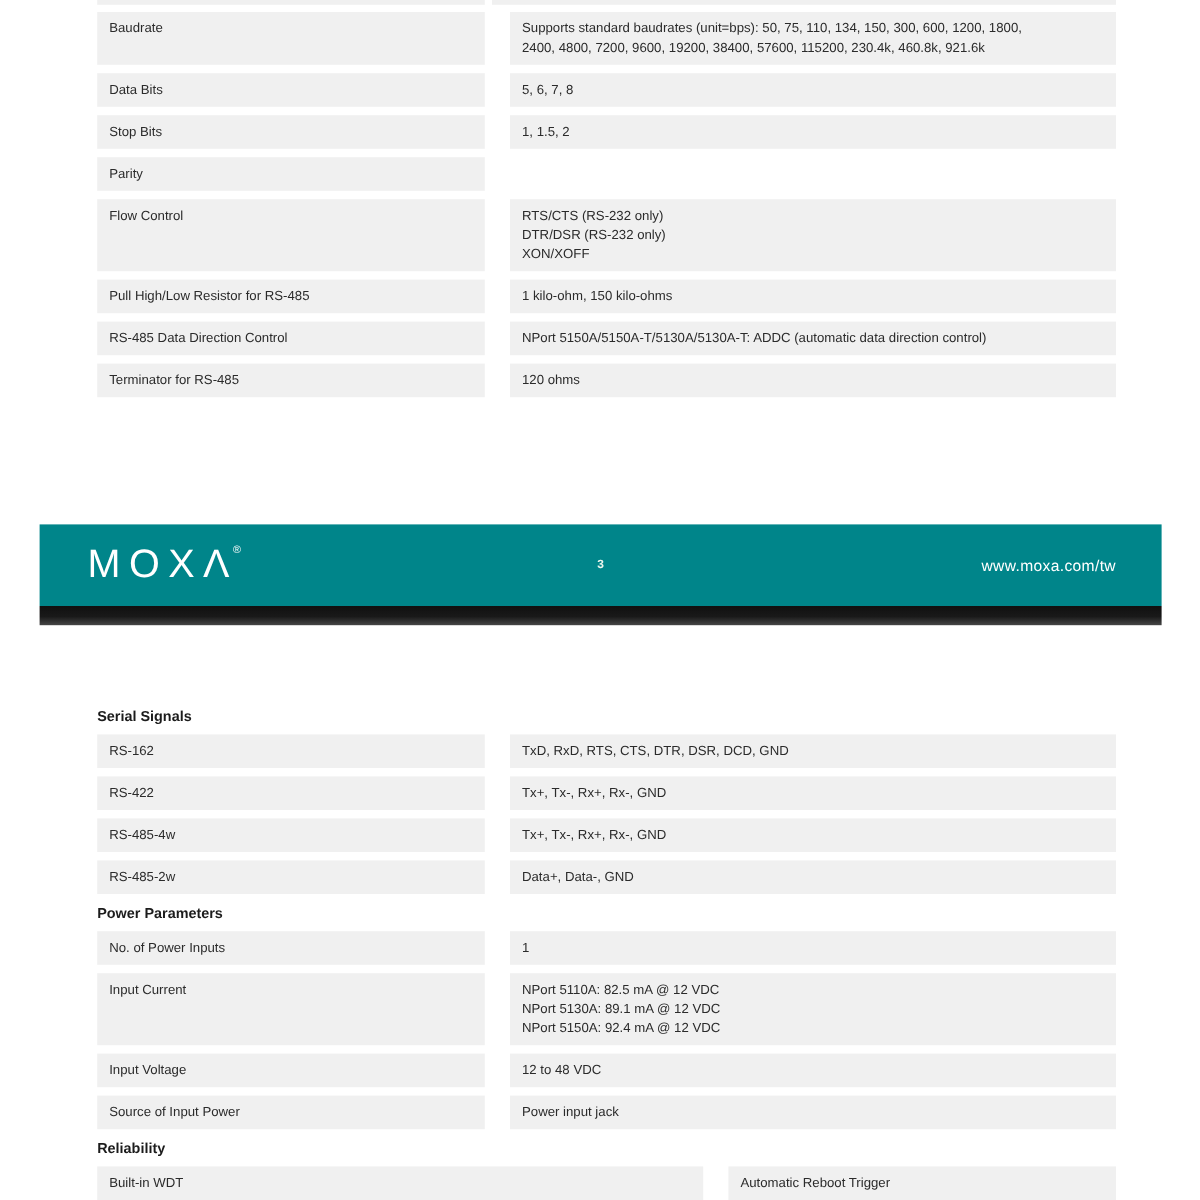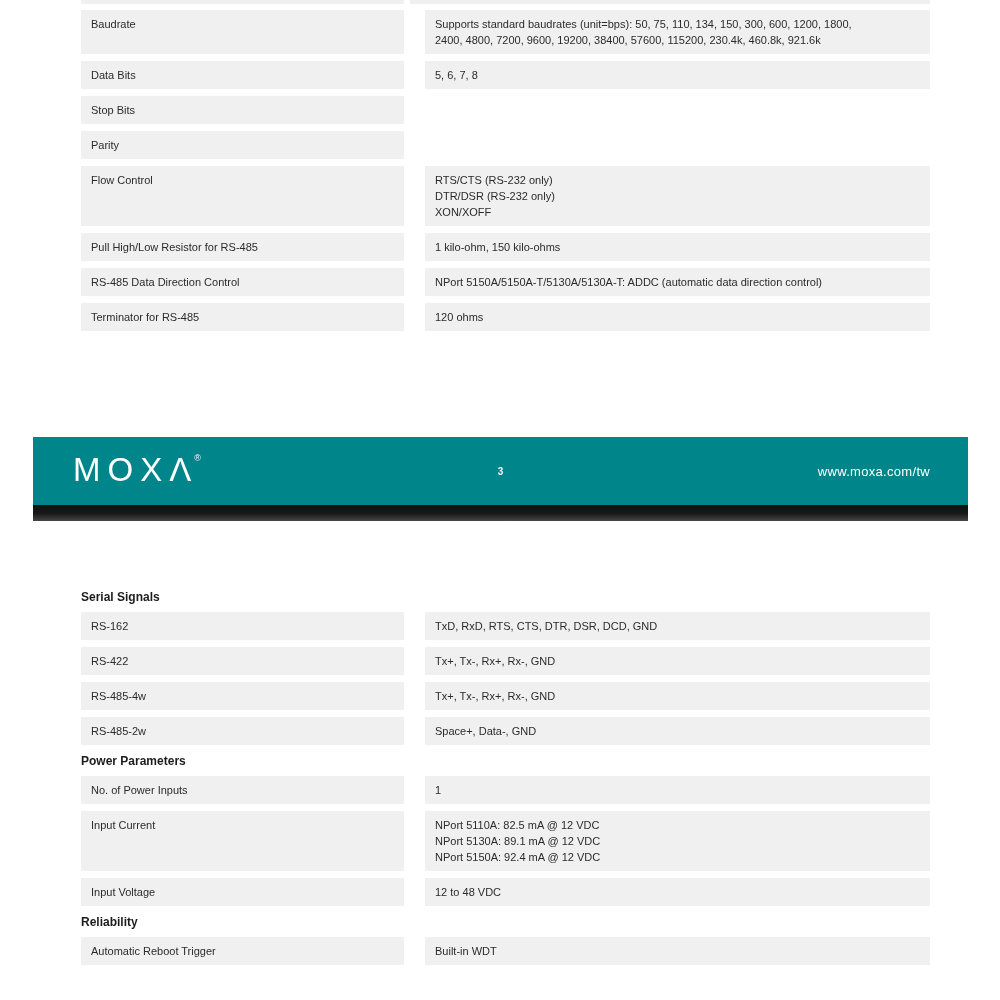--- a/index.html
+++ b/index.html
@@ -61,20 +61,21 @@
     <div class="cell label">Baudrate</div>
     <div class="cell value">Supports standard baudrates (unit=bps): 50, 75, 110, 134, 150, 300, 600, 1200, 1800,
 2400, 4800, 7200, 9600, 19200, 38400, 57600, 115200, 230.4k, 460.8k, 921.6k</div>
   </div>
   <div class="row">
     <div class="cell label">Data Bits</div>
     <div class="cell value">5, 6, 7, 8</div>
   </div>
   <div class="row">
     <div class="cell label">Stop Bits</div>
+    <div class="cell value">1, 1.5, 2</div>
   </div>
   <div class="row">
     <div class="cell label">Parity</div>
   </div>
   <div class="row">
     <div class="cell label">Flow Control</div>
     <div class="cell value">RTS/CTS (RS-232 only)
 DTR/DSR (RS-232 only)
 XON/XOFF</div>
   </div>
@@ -109,38 +110,42 @@
   <div class="row">
     <div class="cell label">RS-422</div>
     <div class="cell value">Tx+, Tx-, Rx+, Rx-, GND</div>
   </div>
   <div class="row">
     <div class="cell label">RS-485-4w</div>
     <div class="cell value">Tx+, Tx-, Rx+, Rx-, GND</div>
   </div>
   <div class="row">
     <div class="cell label">RS-485-2w</div>
-    <div class="cell value">Space+, Data-, GND</div>
+    <div class="cell value">Data+, Data-, GND</div>
   </div>
 
   <div class="section-heading">Power Parameters</div>
   <div class="row">
     <div class="cell label">No. of Power Inputs</div>
     <div class="cell value">1</div>
   </div>
   <div class="row">
     <div class="cell label">Input Current</div>
     <div class="cell value">NPort 5110A: 82.5 mA @ 12 VDC
 NPort 5130A: 89.1 mA @ 12 VDC
 NPort 5150A: 92.4 mA @ 12 VDC</div>
   </div>
   <div class="row">
     <div class="cell label">Input Voltage</div>
     <div class="cell value">12 to 48 VDC</div>
   </div>
+  <div class="row">
+    <div class="cell label">Source of Input Power</div>
+    <div class="cell value">Power input jack</div>
+  </div>
 
   <div class="section-heading">Reliability</div>
   <div class="row">
+    <div class="cell value">Built-in WDT</div>
     <div class="cell label">Automatic Reboot Trigger</div>
-    <div class="cell value">Built-in WDT</div>
   </div>
 
 </div>
 
 </body></html>

